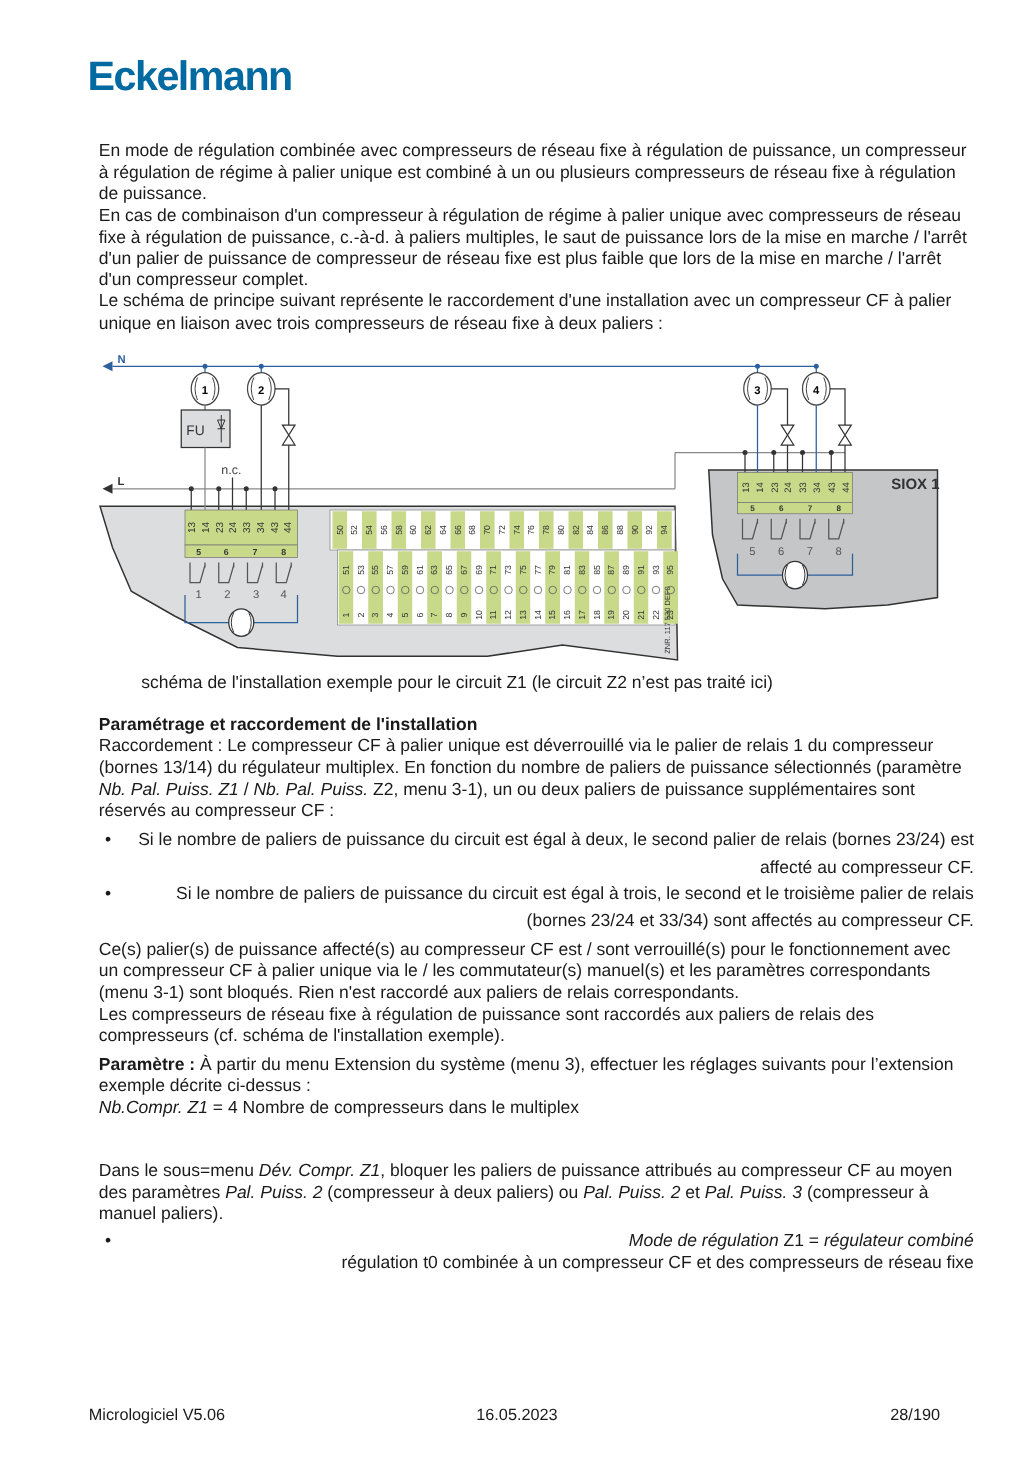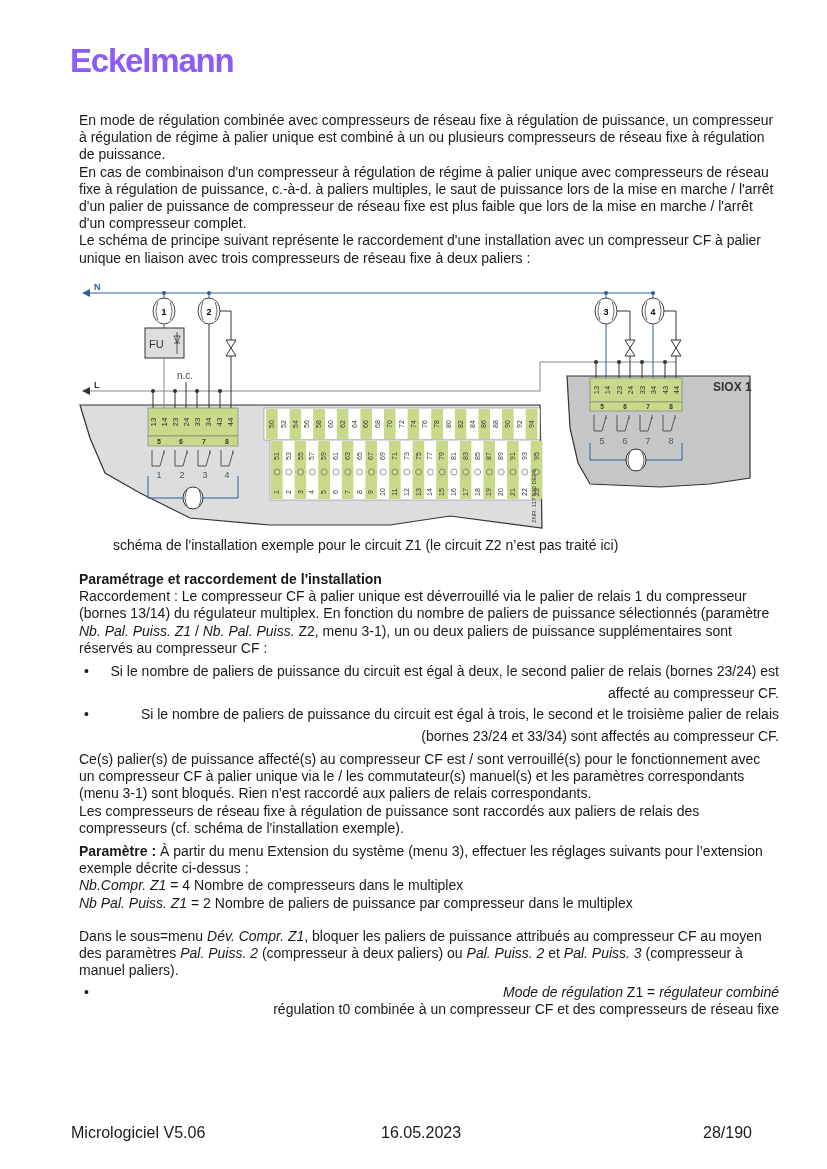--- a/index.html
+++ b/index.html
@@ -1,27 +1,27 @@
 <!DOCTYPE html>
 <html><head>
 <meta charset="utf-8">
 <style>
   html, body { margin:0; padding:0; background:#ffffff; }
   body { width:827px; height:1169px; position:relative; overflow:hidden;
          font-family:"Liberation Sans", sans-serif; color:#1a1a1a; }
   .logo { position:absolute; left:70px; top:42px; font-family:"Liberation Sans", sans-serif;
-          font-weight:bold; font-size:33px; letter-spacing:-1.2px; color:#8b5cf6; }
+          font-weight:bold; font-size:33px; letter-spacing:-1.2px; color:#0369a1; }
   .txt { position:absolute; left:79px; width:700px; font-size:14px; line-height:17.2px; }
   .txt p { margin:0; }
   .bold { font-weight:bold; }
   ul.bul { margin:0; padding:0; list-style:none; }
   ul.bul li { position:relative; padding-left:20px; line-height:21.5px;text-align:right; }
   ul.bul li::before { content:"•"; position:absolute; left:5px; top:0; }
   .diagram { position:absolute; left:70px; top:278px; width:690px; height:255px; }
-  .footer { position:absolute; top:1124px; font-size:16px; }
+  .footer { position:absolute; top:1124px; font-size:13px; }
   i { font-style:italic; }
 </style>
 </head>
 <body>
 
 <div class="logo">Eckelmann</div>
 
 <div class="txt" style="top:112px;">
   <p>En mode de régulation combinée avec compresseurs de réseau fixe à régulation de puissance, un compresseur à régulation de régime à palier unique est combiné à un ou plusieurs compresseurs de réseau fixe à régulation de puissance.</p>
   <p>En cas de combinaison d'un compresseur à régulation de régime à palier unique avec compresseurs de réseau fixe à régulation de puissance, c.-à-d. à paliers multiples, le saut de puissance lors de la mise en marche / l'arrêt d'un palier de puissance de compresseur de réseau fixe est plus faible que lors de la mise en marche / l'arrêt d'un compresseur complet.</p>
@@ -340,21 +340,20 @@
     <li>Si le nombre de paliers de puissance du circuit est égal à deux, le second palier de relais (bornes 23/24) est affecté au compresseur CF.</li>
     <li>Si le nombre de paliers de puissance du circuit est égal à trois, le second et le troisième palier de relais (bornes 23/24 et 33/34) sont affectés au compresseur CF.</li>
   </ul>
   <p style="margin-top:4px;">Ce(s) palier(s) de puissance affecté(s) au compresseur CF est / sont verrouillé(s) pour le fonctionnement avec un compresseur CF à palier unique via le / les commutateur(s) manuel(s) et les paramètres correspondants (menu 3-1) sont bloqués. Rien n'est raccordé aux paliers de relais correspondants.</p>
   <p>Les compresseurs de réseau fixe à régulation de puissance sont raccordés aux paliers de relais des compresseurs (cf. schéma de l'installation exemple).</p>
 </div>
 
 <div class="txt" style="top:843px;">
   <p><b>Paramètre :</b><span> À partir du menu Extension du système (menu 3), effectuer les réglages suivants pour l’extension exemple décrite ci-dessus :</span></p>
   <p><i>Nb.Compr. Z1</i><span> = 4 Nombre de compresseurs dans le multiplex</span></p>
-  <p><i>Nb Pal. Puiss. Z1</i><span> = 2 Nombre de paliers de puissance par compresseur dans le multiplex</span></p>
 </div>
 
 <div class="txt" style="top:928px;">
   <p><span>Dans le sous=menu </span><i>Dév. Compr. Z1</i><span>, bloquer les paliers de puissance attribués au compresseur CF au moyen des paramètres </span><i>Pal. Puiss. 2</i><span> (compresseur à deux paliers) ou </span><i>Pal. Puiss. 2</i><span> et </span><i>Pal. Puiss. 3</i><span> (compresseur à manuel paliers).</span></p>
   <ul class="bul" style="margin-top:4px;">
     <li style="line-height:17.2px;"><i>Mode de régulation</i><span> Z1 = </span><i>régulateur combiné</i><br><span>régulation t0 combinée à un compresseur CF et des compresseurs de réseau fixe</span></li>
   </ul>
 </div>
 
 <div class="footer" style="left:71px;">Micrologiciel V5.06</div>

